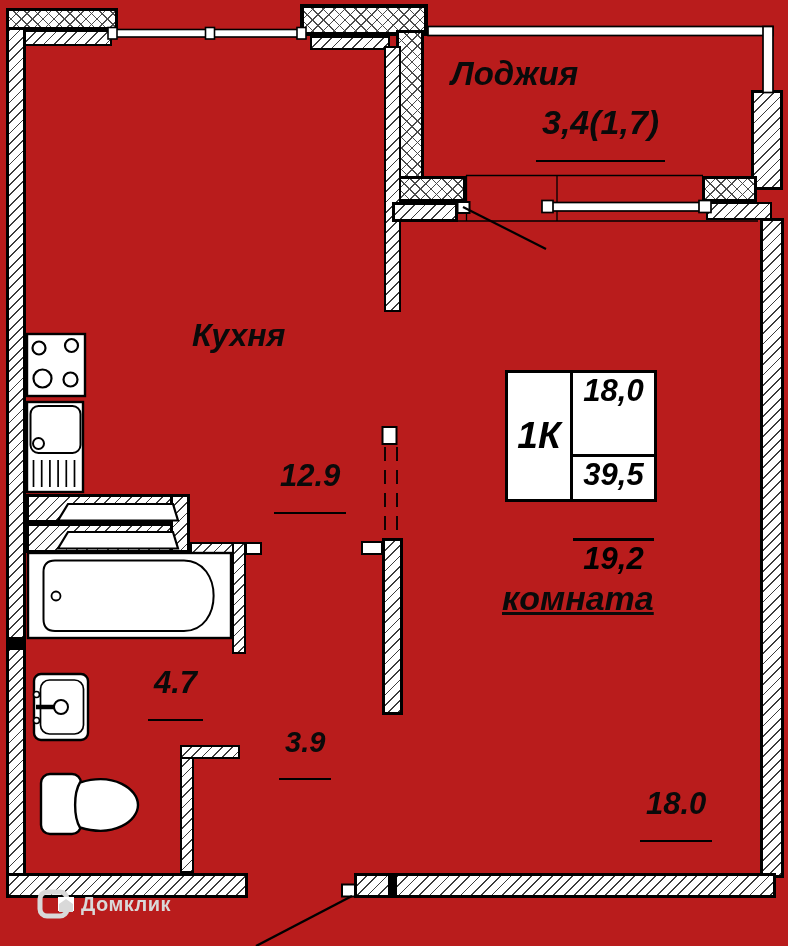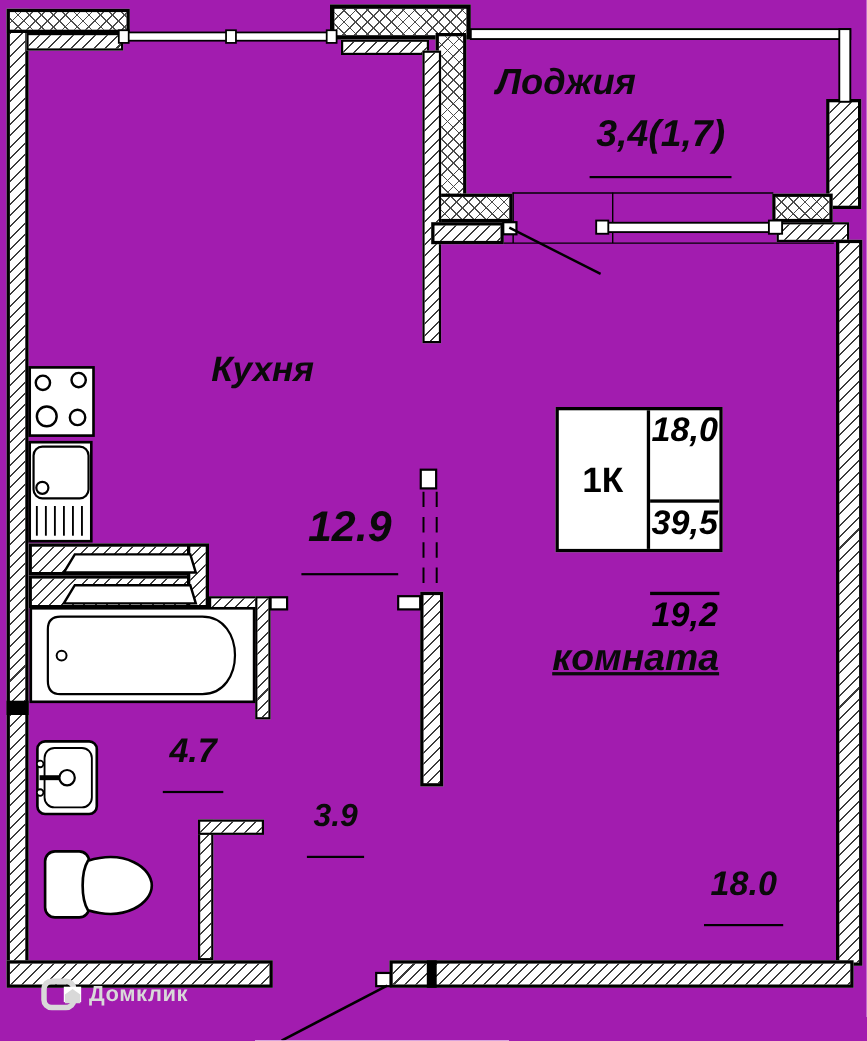--- a/index.html
+++ b/index.html
@@ -1,32 +1,32 @@
 <!DOCTYPE html>
 <html><head>
 <meta charset="utf-8">
 <style>
   html,body{margin:0;padding:0;background:#fff;}
-  #plan{position:relative;width:788px;height:946px;background:#a21caf;overflow:hidden;
+  #plan{position:relative;width:788px;height:946px;background:#b91c1c;overflow:hidden;
         font-family:"Liberation Sans",sans-serif;}
   .w{position:absolute;box-sizing:border-box;background-color:#fff;}
   .b2{border:2px solid #000;}
   .b3{border:3px solid #000;}
   .b4{border:4px solid #000;}
   .hd{background-image:repeating-linear-gradient(135deg,transparent 0px,transparent 6px,#3c3c3c 6px,#3c3c3c 7.3px);}
   .hx{background-image:repeating-linear-gradient(45deg,transparent 0px,transparent 6.5px,#4c4c4c 6.5px,#4c4c4c 7.6px),
                        repeating-linear-gradient(135deg,transparent 0px,transparent 6.5px,#4c4c4c 6.5px,#4c4c4c 7.6px);}
   .blk{position:absolute;background:#000;}
   svg.ov{position:absolute;left:0;top:0;pointer-events:none;}
   .lbl{position:absolute;font-style:italic;font-weight:600;color:#0a0a0a;white-space:nowrap;line-height:1.1;}
   .dim{border-bottom:2.6px solid #000;padding:0 6px 19px 6px;}
   #infobox{position:absolute;left:505px;top:370px;width:152px;height:132px;border:3.5px solid #000;
            display:flex;box-sizing:border-box;background:#fff;}
-  #infobox .type{width:80px;display:flex;align-items:center;justify-content:center;
-                 font-weight:600;font-size:32px;}
+  #infobox .type{width:62px;display:flex;align-items:center;justify-content:center;
+                 font-style:italic;font-weight:600;font-size:37px;}
   #infobox .vals{flex:1;display:flex;flex-direction:column;border-left:3.5px solid #000;gap:45px;}
   #infobox .vals div{flex:1;display:flex;align-items:center;justify-content:center;
                  font-style:italic;font-weight:600;font-size:31px;}
   #infobox .vals div + div{border-top:3.5px solid #000;}
   #watermark{position:absolute;left:36px;top:888px;display:flex;align-items:center;gap:7px;z-index:9;}
   #watermark .wm-text{font-weight:700;font-size:20px;letter-spacing:.5px;}
 </style>
 </head>
 <body>
 
@@ -153,21 +153,21 @@
     <g stroke="#000">
       <rect x="342" y="884.5" width="13" height="12" fill="#fff" stroke-width="2"></rect>
       <line x1="352" y1="896" x2="256" y2="946" stroke-width="2.4"></line>
     </g>
   </svg>
 
   <div class="lbl" style="left:451px;top:56px;font-size:33px;">Лоджия</div>
   <div class="lbl dim" style="left:536px;top:104px;font-size:34px;">3,4(1,7)</div>
 
   <div class="lbl" style="left:192px;top:318px;font-size:32px;">Кухня</div>
-  <div class="lbl dim" style="left:274px;top:459px;font-size:39px;">12.9</div>
+  <div class="lbl dim" style="left:274px;top:459px;font-size:31px;">12.9</div>
 
   <div class="lbl" style="left:502px;top:580px;font-size:34px;text-decoration:underline;">комната</div>
   <div class="lbl dim" style="left:640px;top:787px;font-size:31px;">18.0</div>
 
   <div class="lbl dim" style="left:148px;top:666px;font-size:31px;">4.7</div>
   <div class="lbl dim" style="left:279px;top:727px;font-size:29px;">3.9</div>
 
   <div id="infobox">
     <div class="type">1К</div>
     <div class="vals">

